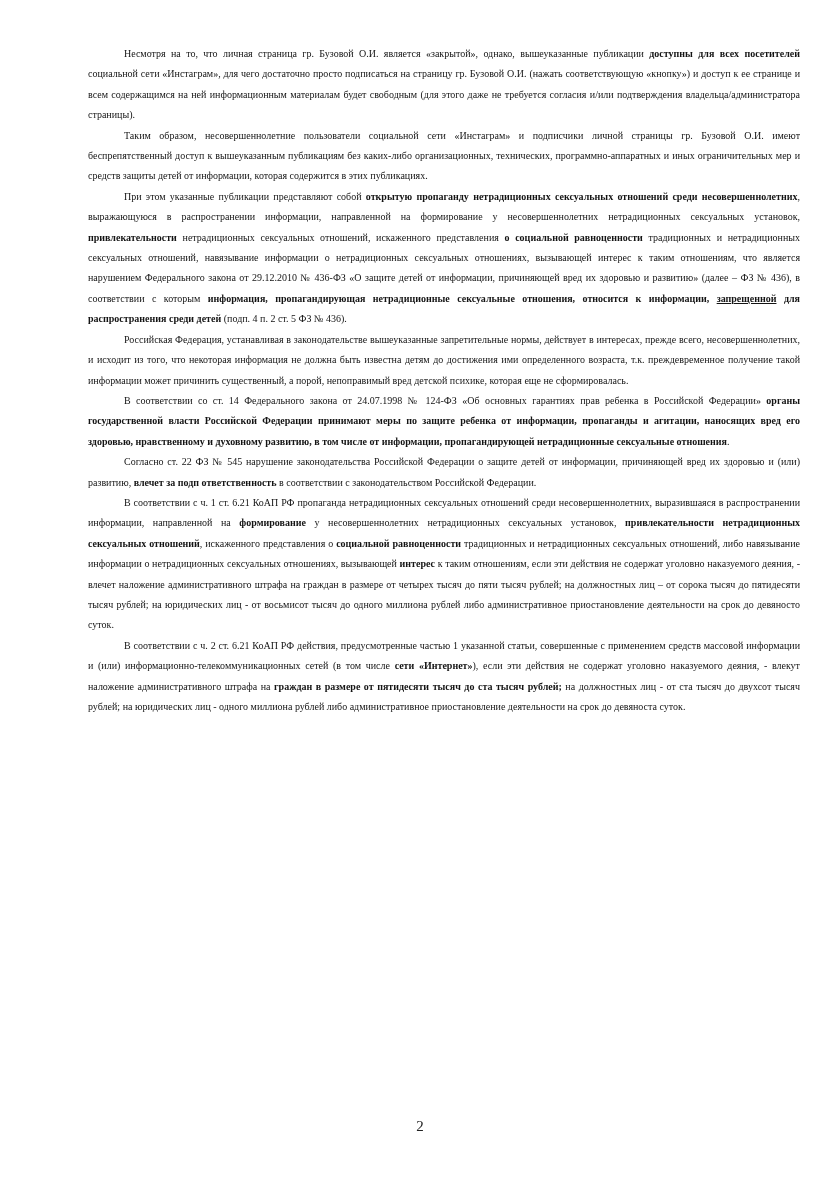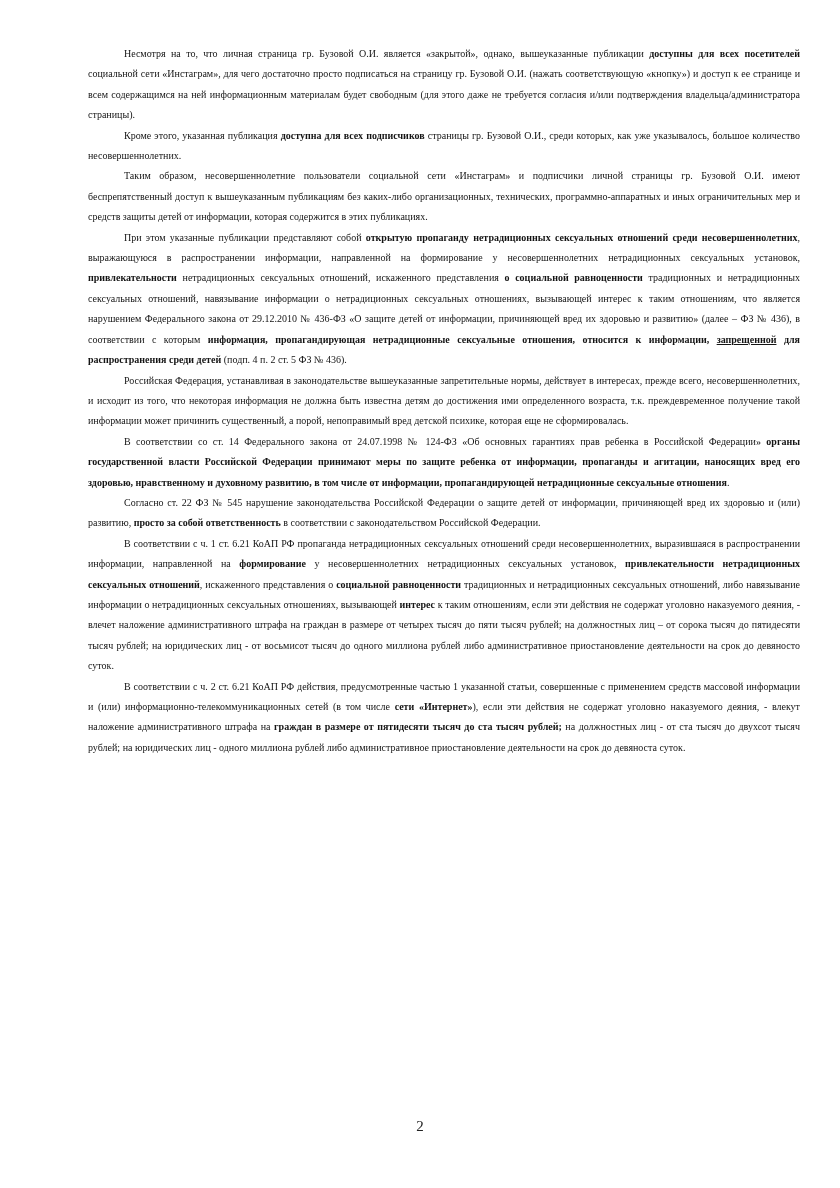--- a/index.html
+++ b/index.html
@@ -15,23 +15,22 @@
   .page-number {
     position: absolute; left: 0; width: 840px; top: 1118px; text-align: center;
     font-family: "Liberation Serif", serif; font-size: 15px; color: #222;
   }
 </style>
 </head>
 <body>
 
 <div class="page">
   <p class="para"><span>Несмотря на то, что личная страница гр. Бузовой О.И. является «закрытой», однако, вышеуказанные публикации </span><b>доступны для всех посетителей</b><span> социальной сети «Инстаграм», для чего достаточно просто подписаться на страницу гр. Бузовой О.И. (нажать соответствующую «кнопку») и доступ к ее странице и всем содержащимся на ней информационным материалам будет свободным (для этого даже не требуется согласия и/или подтверждения владельца/администратора страницы).</span></p>
-  <p class="para"><span>Кроме этого, указанная публикация </span><b>доступна для всех подписчиков</b><span> страницы гр. Бузовой О.И., среди которых, как уже указывалось, большое количество несовершеннолетних.</span></p>
   <p class="para"><span>Таким образом, несовершеннолетние пользователи социальной сети «Инстаграм» и подписчики личной страницы гр. Бузовой О.И. имеют беспрепятственный доступ к вышеуказанным публикациям без каких-либо организационных, технических, программно-аппаратных и иных ограничительных мер и средств защиты детей от информации, которая содержится в этих публикациях.</span></p>
   <p class="para"><span>При этом указанные публикации представляют собой </span><b>открытую пропаганду нетрадиционных сексуальных отношений среди несовершеннолетних</b><span>, выражающуюся в распространении информации, направленной на формирование у несовершеннолетних нетрадиционных сексуальных установок, </span><b>привлекательности</b><span> нетрадиционных сексуальных отношений, искаженного представления </span><b>о социальной равноценности</b><span> традиционных и нетрадиционных сексуальных отношений, навязывание информации о нетрадиционных сексуальных отношениях, вызывающей интерес к таким отношениям, что является нарушением Федерального закона от 29.12.2010 № 436-ФЗ «О защите детей от информации, причиняющей вред их здоровью и развитию» (далее – ФЗ № 436), в соответствии с которым </span><b>информация, пропагандирующая нетрадиционные сексуальные отношения, относится к информации, </b><b><u>запрещенной</u></b><b> для распространения среди детей</b><span> (подп. 4 п. 2 ст. 5 ФЗ № 436).</span></p>
   <p class="para"><span>Российская Федерация, устанавливая в законодательстве вышеуказанные запретительные нормы, действует в интересах, прежде всего, несовершеннолетних, и исходит из того, что некоторая информация не должна быть известна детям до достижения ими определенного возраста, т.к. преждевременное получение такой информации может причинить существенный, а порой, непоправимый вред детской психике, которая еще не сформировалась.</span></p>
   <p class="para"><span>В соответствии со ст. 14 Федерального закона от 24.07.1998 № 124-ФЗ «Об основных гарантиях прав ребенка в Российской Федерации» </span><b>органы государственной власти Российской Федерации принимают меры по защите ребенка от информации, пропаганды и агитации, наносящих вред его здоровью, нравственному и духовному развитию, в том числе от информации, пропагандирующей нетрадиционные сексуальные отношения</b><span>.</span></p>
-  <p class="para"><span>Согласно ст. 22 ФЗ № 545 нарушение законодательства Российской Федерации о защите детей от информации, причиняющей вред их здоровью и (или) развитию, </span><b>просто за собой ответственность</b><span> в соответствии с законодательством Российской Федерации.</span></p>
+  <p class="para"><span>Согласно ст. 22 ФЗ № 545 нарушение законодательства Российской Федерации о защите детей от информации, причиняющей вред их здоровью и (или) развитию, </span><b>влечет за подп ответственность</b><span> в соответствии с законодательством Российской Федерации.</span></p>
   <p class="para"><span>В соответствии с ч. 1 ст. 6.21 КоАП РФ пропаганда нетрадиционных сексуальных отношений среди несовершеннолетних, выразившаяся в распространении информации, направленной на </span><b>формирование</b><span> у несовершеннолетних нетрадиционных сексуальных установок, </span><b>привлекательности нетрадиционных сексуальных отношений</b><span>, искаженного представления о </span><b>социальной равноценности</b><span> традиционных и нетрадиционных сексуальных отношений, либо навязывание информации о нетрадиционных сексуальных отношениях, вызывающей </span><b>интерес</b><span> к таким отношениям, если эти действия не содержат уголовно наказуемого деяния, - влечет наложение административного штрафа на граждан в размере от четырех тысяч до пяти тысяч рублей; на должностных лиц – от сорока тысяч до пятидесяти тысяч рублей; на юридических лиц  - от восьмисот тысяч до одного миллиона рублей либо административное приостановление деятельности на срок до девяносто суток.</span></p>
   <p class="para"><span>В соответствии с ч. 2 ст. 6.21 КоАП РФ действия, предусмотренные частью 1 указанной статьи, совершенные с применением средств массовой информации и (или) информационно-телекоммуникационных сетей (в том числе </span><b>сети «Интернет»</b><span>), если эти действия не содержат уголовно наказуемого деяния, - влекут наложение административного штрафа на </span><b>граждан в размере от пятидесяти тысяч до ста тысяч рублей;</b><span> на должностных лиц - от ста тысяч до двухсот тысяч рублей; на юридических лиц - одного миллиона рублей либо административное приостановление деятельности на срок до девяноста суток.</span></p>
 </div>
 
 <div class="page-number">2</div>
 
 </body></html>

